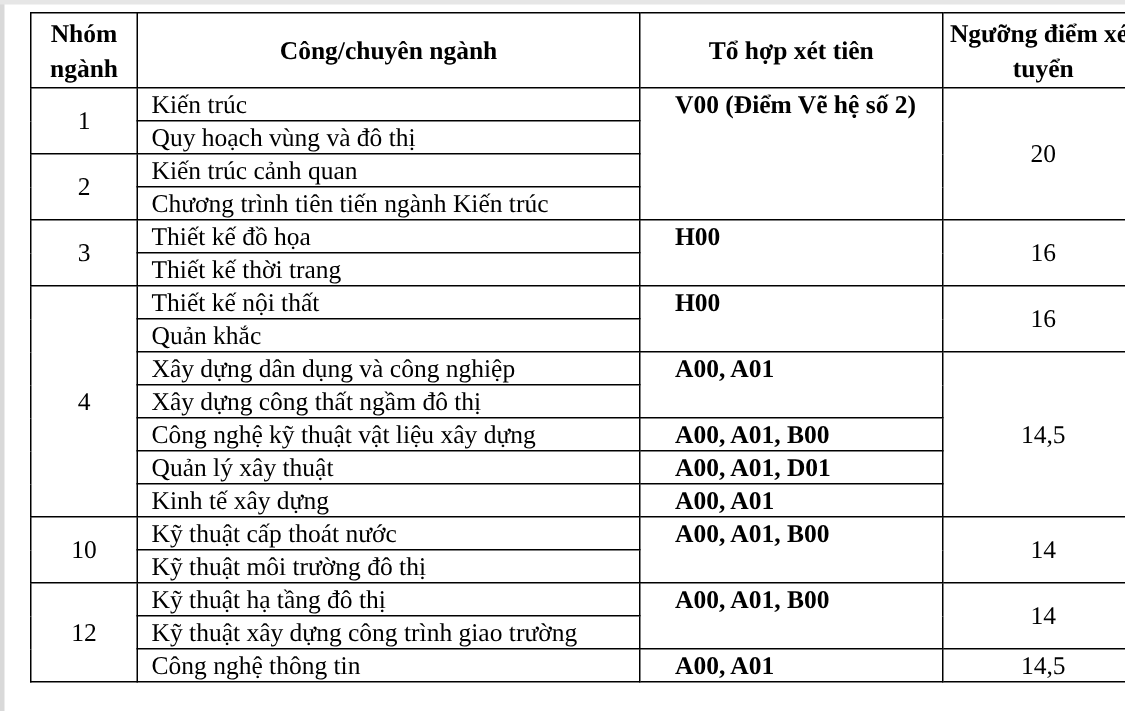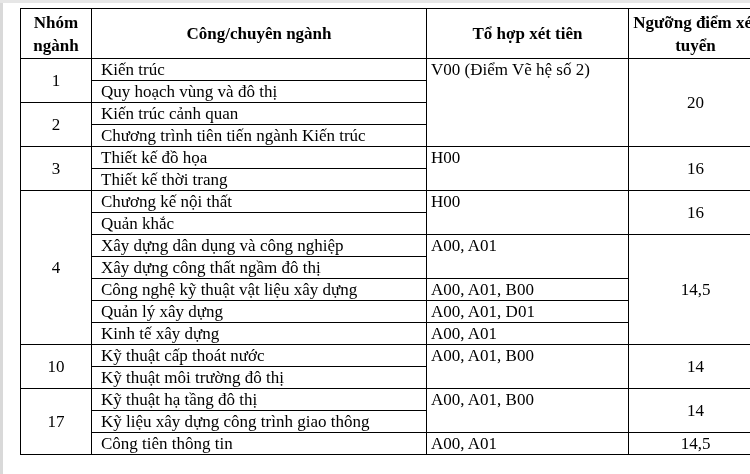--- a/index.html
+++ b/index.html
@@ -7,21 +7,21 @@
            font-family: "Liberation Serif", "DejaVu Serif", serif; color: #000; }
     .frame-left { position: absolute; left: 0; top: 0; width: 3px; height: 474px; background: #d9d9d9; }
     .frame-top { position: absolute; left: 0; top: 0; width: 750px; height: 3px; background: #e6e6e6; }
     table.adm { position: absolute; left: 20px; top: 8px; border-collapse: collapse; table-layout: fixed;
                 width: 742px; }
     table.adm td, table.adm th { border: 1.3px solid #000; padding: 0 0 0 9px; font-size: 17px;
                 line-height: 21px; height: 21px; vertical-align: top; white-space: nowrap; overflow: hidden; }
     table.adm th { font-weight: bold; text-align: center; vertical-align: middle; padding: 0; height: 49px; line-height: 23px; white-space: normal; }
     table.adm td.grp { text-align: center; vertical-align: middle; padding: 0; }
     table.adm td.score { text-align: center; vertical-align: middle; padding: 0; }
-    table.adm td.combo { padding-left: 4px; }
+    table.adm td.combo { padding-left: 23px; font-weight: bold; }
     
     table.adm tr.sub td.major { border-top-color: #808080; }
     col.c1 { width: 71px; } col.c2 { width: 335px; } col.c3 { width: 202px; } col.c4 { width: 134px; }
   </style>
 </head>
 <body>
 
 <div class="frame-left"></div>
 <div class="frame-top"></div>
 
@@ -63,66 +63,66 @@
     <td class="major">Thiết kế đồ họa</td>
     <td class="combo" rowspan="2">H00</td>
     <td class="score" rowspan="2">16</td>
   </tr>
   <tr class="sub">
     <td class="major">Thiết kế thời trang</td>
   </tr>
 
   <tr>
     <td class="grp" rowspan="7">4</td>
-    <td class="major">Chương kế nội thất</td>
+    <td class="major">Thiết kế nội thất</td>
     <td class="combo" rowspan="2">H00</td>
     <td class="score" rowspan="2">16</td>
   </tr>
   <tr>
     <td class="major">Quản khắc</td>
   </tr>
   <tr>
     <td class="major">Xây dựng dân dụng và công nghiệp</td>
     <td class="combo" rowspan="2">A00, A01</td>
     <td class="score" rowspan="5">14,5</td>
   </tr>
   <tr>
     <td class="major">Xây dựng công thất ngầm đô thị</td>
   </tr>
   <tr>
     <td class="major">Công nghệ kỹ thuật vật liệu xây dựng</td>
     <td class="combo">A00, A01, B00</td>
   </tr>
   <tr>
-    <td class="major">Quản lý xây dựng</td>
+    <td class="major">Quản lý xây thuật</td>
     <td class="combo">A00, A01, D01</td>
   </tr>
   <tr class="sub">
     <td class="major">Kinh tế xây dựng</td>
     <td class="combo">A00, A01</td>
   </tr>
 
   <tr>
     <td class="grp" rowspan="2">10</td>
     <td class="major">Kỹ thuật cấp thoát nước</td>
     <td class="combo" rowspan="2">A00, A01, B00</td>
     <td class="score" rowspan="2">14</td>
   </tr>
   <tr class="sub">
     <td class="major">Kỹ thuật môi trường đô thị</td>
   </tr>
 
   <tr>
-    <td class="grp" rowspan="3">17</td>
+    <td class="grp" rowspan="3">12</td>
     <td class="major">Kỹ thuật hạ tầng đô thị</td>
     <td class="combo" rowspan="2">A00, A01, B00</td>
     <td class="score" rowspan="2">14</td>
   </tr>
   <tr class="sub">
-    <td class="major">Kỹ liệu xây dựng công trình giao thông</td>
+    <td class="major">Kỹ thuật xây dựng công trình giao trường</td>
   </tr>
   <tr>
-    <td class="major">Công tiên thông tin</td>
+    <td class="major">Công nghệ thông tin</td>
     <td class="combo">A00, A01</td>
     <td class="score">14,5</td>
   </tr>
 </tbody>
   </table>
 
 </body></html>

